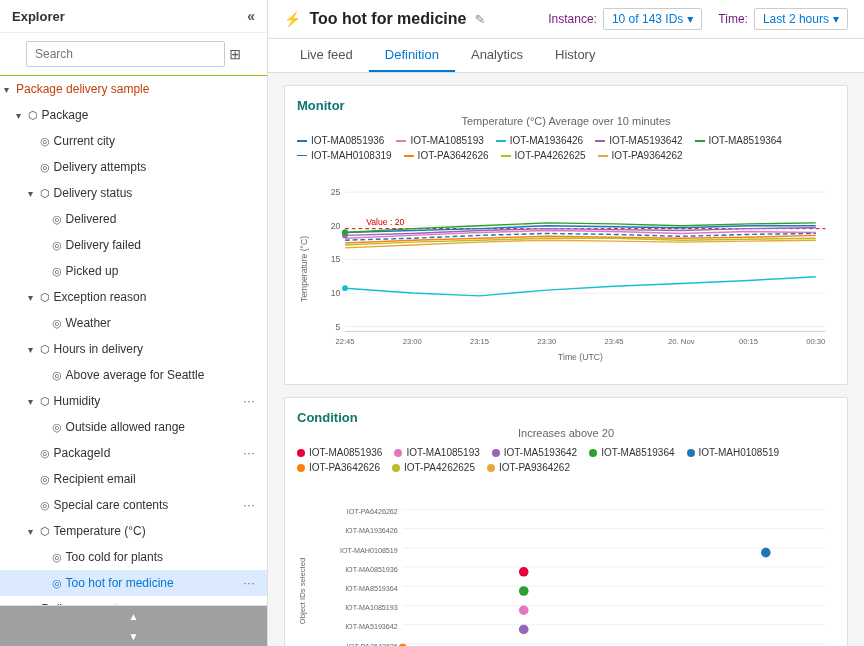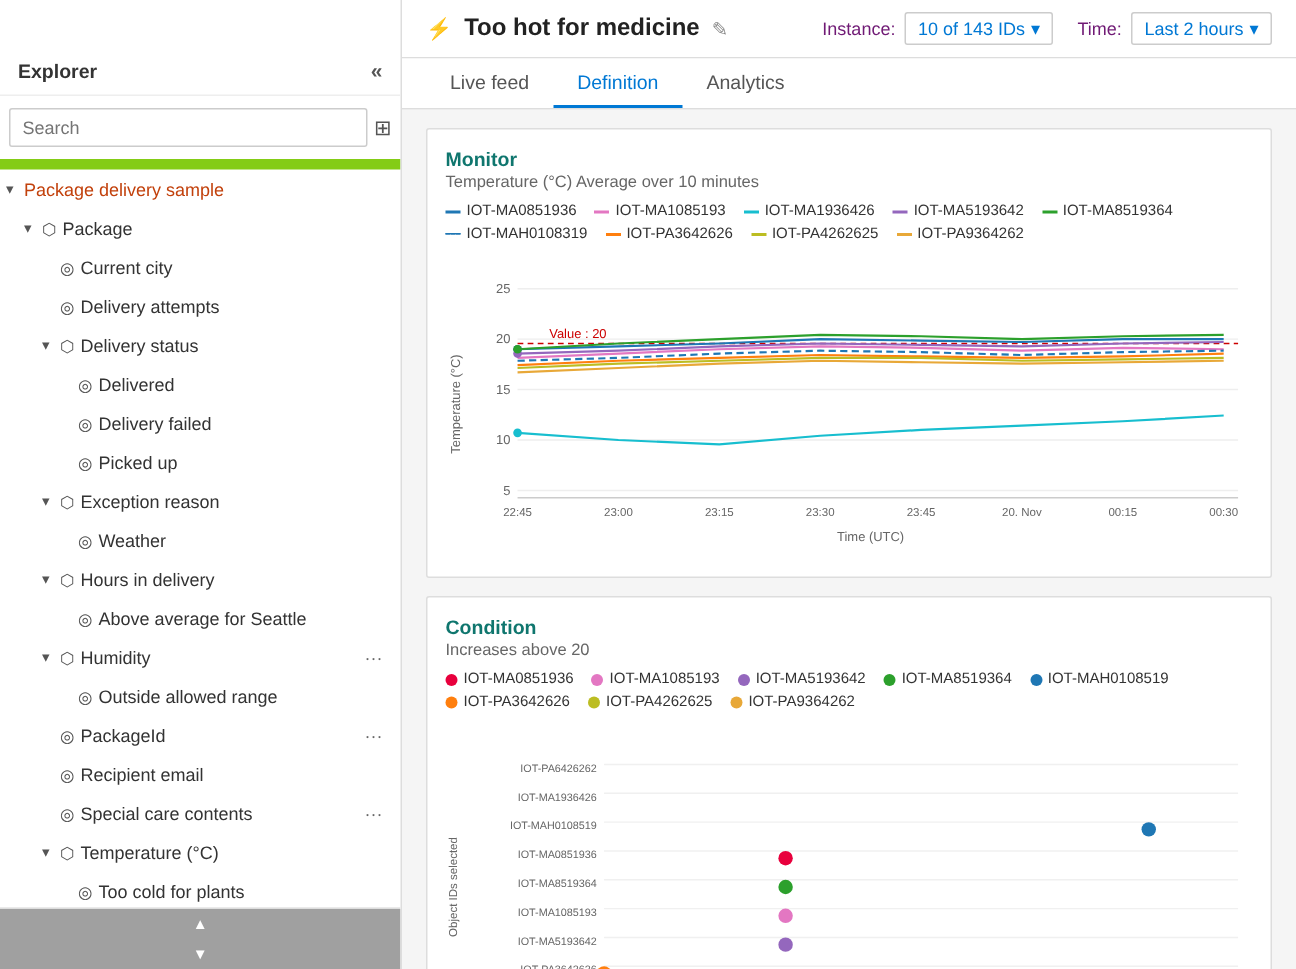--- a/index.html
+++ b/index.html
@@ -18,25 +18,24 @@
     }
     .sidebar-header {
       padding: 8px 12px;
       font-size: 13px;
       font-weight: 600;
       color: #333;
       display: flex;
       justify-content: space-between;
       align-items: center;
       border-bottom: 1px solid #eee;
-      margin-top: 31px;
     }
     .sidebar-search {
-      padding: 8px 6px;
-      border-bottom: 7px solid #84cc16;
+      padding: 8px 26px;
+      border-bottom: 1px solid #84cc16;
     }
     .sidebar-search input {
       width: 100%;
       padding: 5px 8px;
       border: 1px solid #ccc;
       border-radius: 2px;
       font-size: 12px;
       outline: none;
     }
     .sidebar-search-row {
@@ -149,21 +148,21 @@
     }
 
     
     .card {
       background: #fff;
       border: 1px solid #ddd;
       border-radius: 2px;
       padding: 12px;
     }
     .card-title { font-size: 13px; font-weight: 600; color: #0f766e; margin-bottom: 2px; }
-    .card-subtitle { font-size: 11px; color: #666; margin-bottom: 8px; }
+    .card-subtitle { font-size: 11px; color: #666; margin-bottom: 8px; text-align: center; }
 
     
     .legend {
       display: flex;
       flex-wrap: wrap;
       gap: 4px 12px;
       margin-bottom: 8px;
     }
     .legend-item {
       display: flex;
@@ -394,20 +393,21 @@
           <span>▾</span>
         </div>
       </div>
     </div>
   </div>
 
   <div class="tabs">
     <div class="tab">Live feed</div>
     <div class="tab active">Definition</div>
     <div class="tab">Analytics</div>
+    <div class="tab">History</div>
   </div>
 
   <div class="main-content">
 
     <div class="card">
       <div class="card-title">Monitor</div>
       <div class="card-subtitle">Temperature (°C) Average over 10 minutes</div>
 
       <div class="legend">
         <div class="legend-item">

